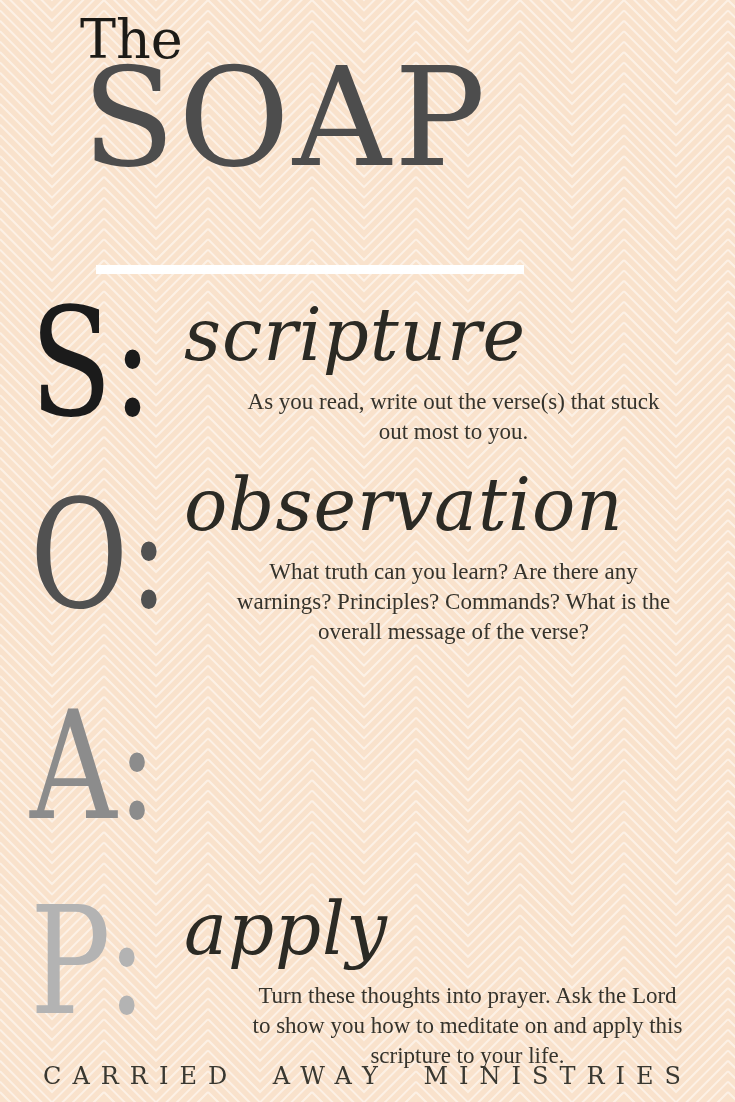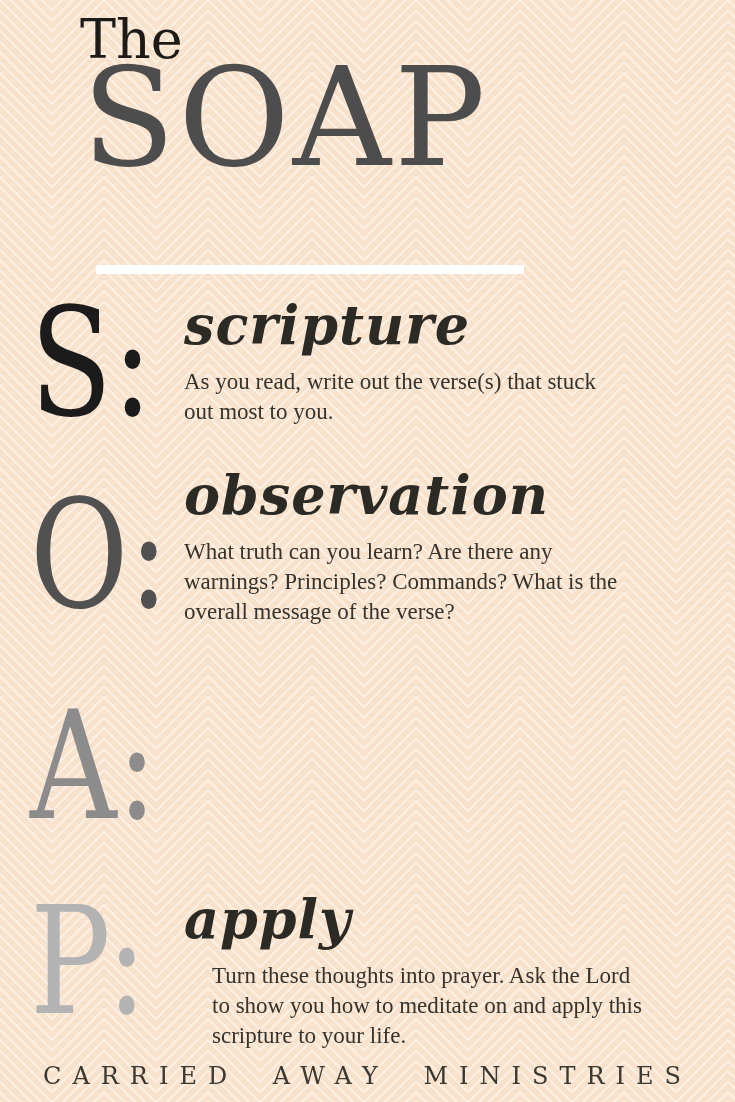--- a/index.html
+++ b/index.html
@@ -34,24 +34,24 @@
     width:154px;flex:0 0 154px;
     font-family:"DejaVu Serif",serif;font-size:150px;line-height:1;font-weight:400;
     transform:scaleX(0.8);transform-origin:left top;white-space:nowrap;
   }
   .sec-s .letter{margin-top:-8px;}
   .sec-o .letter{margin-top:14px;}
   .sec-a .letter{margin-top:15px;}
   .sec-p .letter{margin-top:-4px;}
   .content{flex:1;min-width:0;}
   .heading{
-    font-family:"DejaVu Serif",serif;font-style:italic;font-size:54px;line-height:1.1;
-    font-weight:700;letter-spacing:1px;
+    font-family:"DejaVu Serif",serif;font-style:italic;font-size:72px;line-height:1.1;
+    font-weight:400;letter-spacing:1px;
   }
-  .body{margin-top:12px;}
+  .body{margin-top:12px;text-align:center;}
   .body-line{
     font-family:"Liberation Serif",serif;font-size:23px;line-height:30px;white-space:nowrap;
   }
   
   .footer{
     position:absolute;left:0;top:1062px;width:735px;text-align:center;
     font-family:"DejaVu Serif",serif;font-size:24px;line-height:1.2;
     letter-spacing:11px;word-spacing:16px;
   }
 </style>

